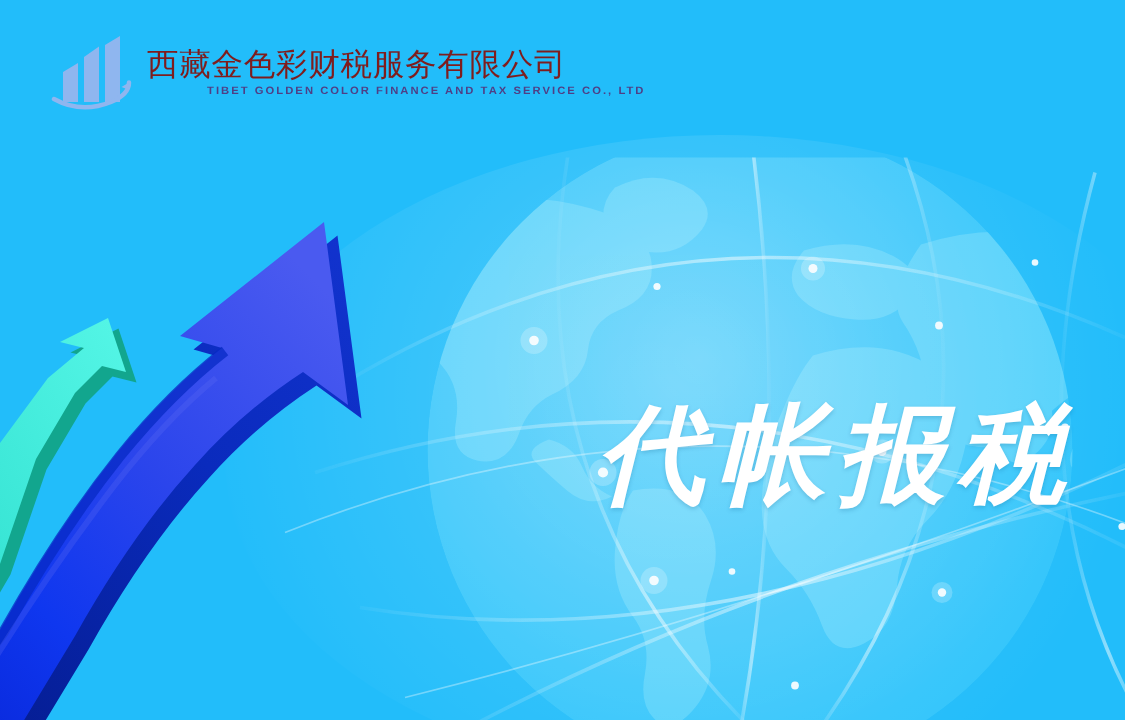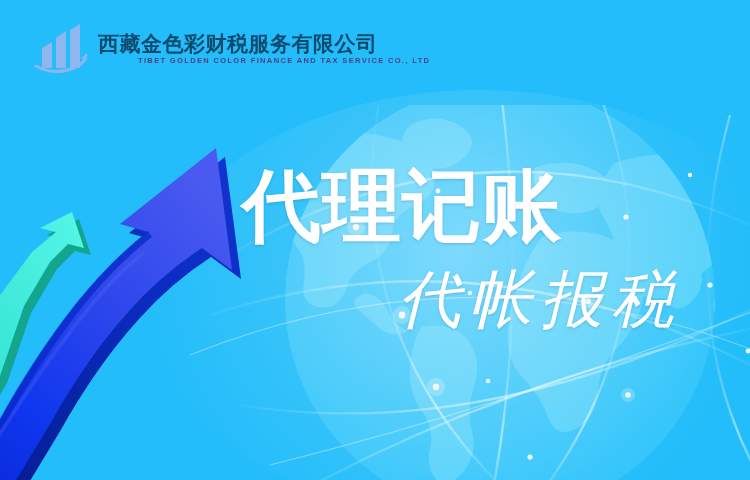--- a/index.html
+++ b/index.html
@@ -39,23 +39,23 @@
     position:absolute;
     left:34px;top:22px;
     display:flex;
     align-items:center;
     gap:8px;
   }
   .logo-mark{width:56px;height:54px;flex:0 0 auto;}
   .logo-text{display:flex;flex-direction:column;gap:1px;}
   .logo-cn{
     font-size:21px;
-    font-weight:bold;
+    font-weight:normal;
     letter-spacing:0.5px;
-    color:#0c4a6e;
+    color:#7f1d1d;
     line-height:1.05;
     white-space:nowrap;
   }
   .logo-en{
     font-size:7.5px;
     font-weight:bold;
     letter-spacing:1.35px;
     color:#4f3f86;
     white-space:nowrap;
     transform:scaleY(0.95);
@@ -74,22 +74,22 @@
     font-weight:bold;
     color:#ffffff;
     letter-spacing:1px;
     line-height:1;
     white-space:nowrap;
     text-shadow:0 1px 3px rgba(10,80,130,0.25);
   }
   .subline{
     position:absolute;
     left:398px;top:268px;
-    font-size:63px;
-    font-weight:400;
+    font-size:72px;
+    font-weight:700;
     color:#ffffff;
     font-style:italic;
     letter-spacing:8px;
     line-height:1;
     white-space:nowrap;
     text-shadow:0 1px 3px rgba(10,80,130,0.22);
   }
 </style>
 </head>
 <body>
@@ -254,16 +254,15 @@
         <path d="M2 44 Q20 54 40 46 Q52 41 52 33" fill="none" stroke="#8fb6ef" stroke-width="3" stroke-linecap="round"></path>
         <path d="M52 33 L47 36 L52 38 Z" fill="#8fb6ef"></path>
       </svg>
     </span>
     <span class="logo-text">
       <span class="logo-cn">西藏金色彩财税服务有限公司</span>
       <span class="logo-en">TIBET GOLDEN COLOR FINANCE AND TAX SERVICE CO., LTD</span>
     </span>
   </div>
 
-  <div class="headline">代理记账</div>
   <div class="subline">代帐报税</div>
 
 </div>
 
 </body></html>

